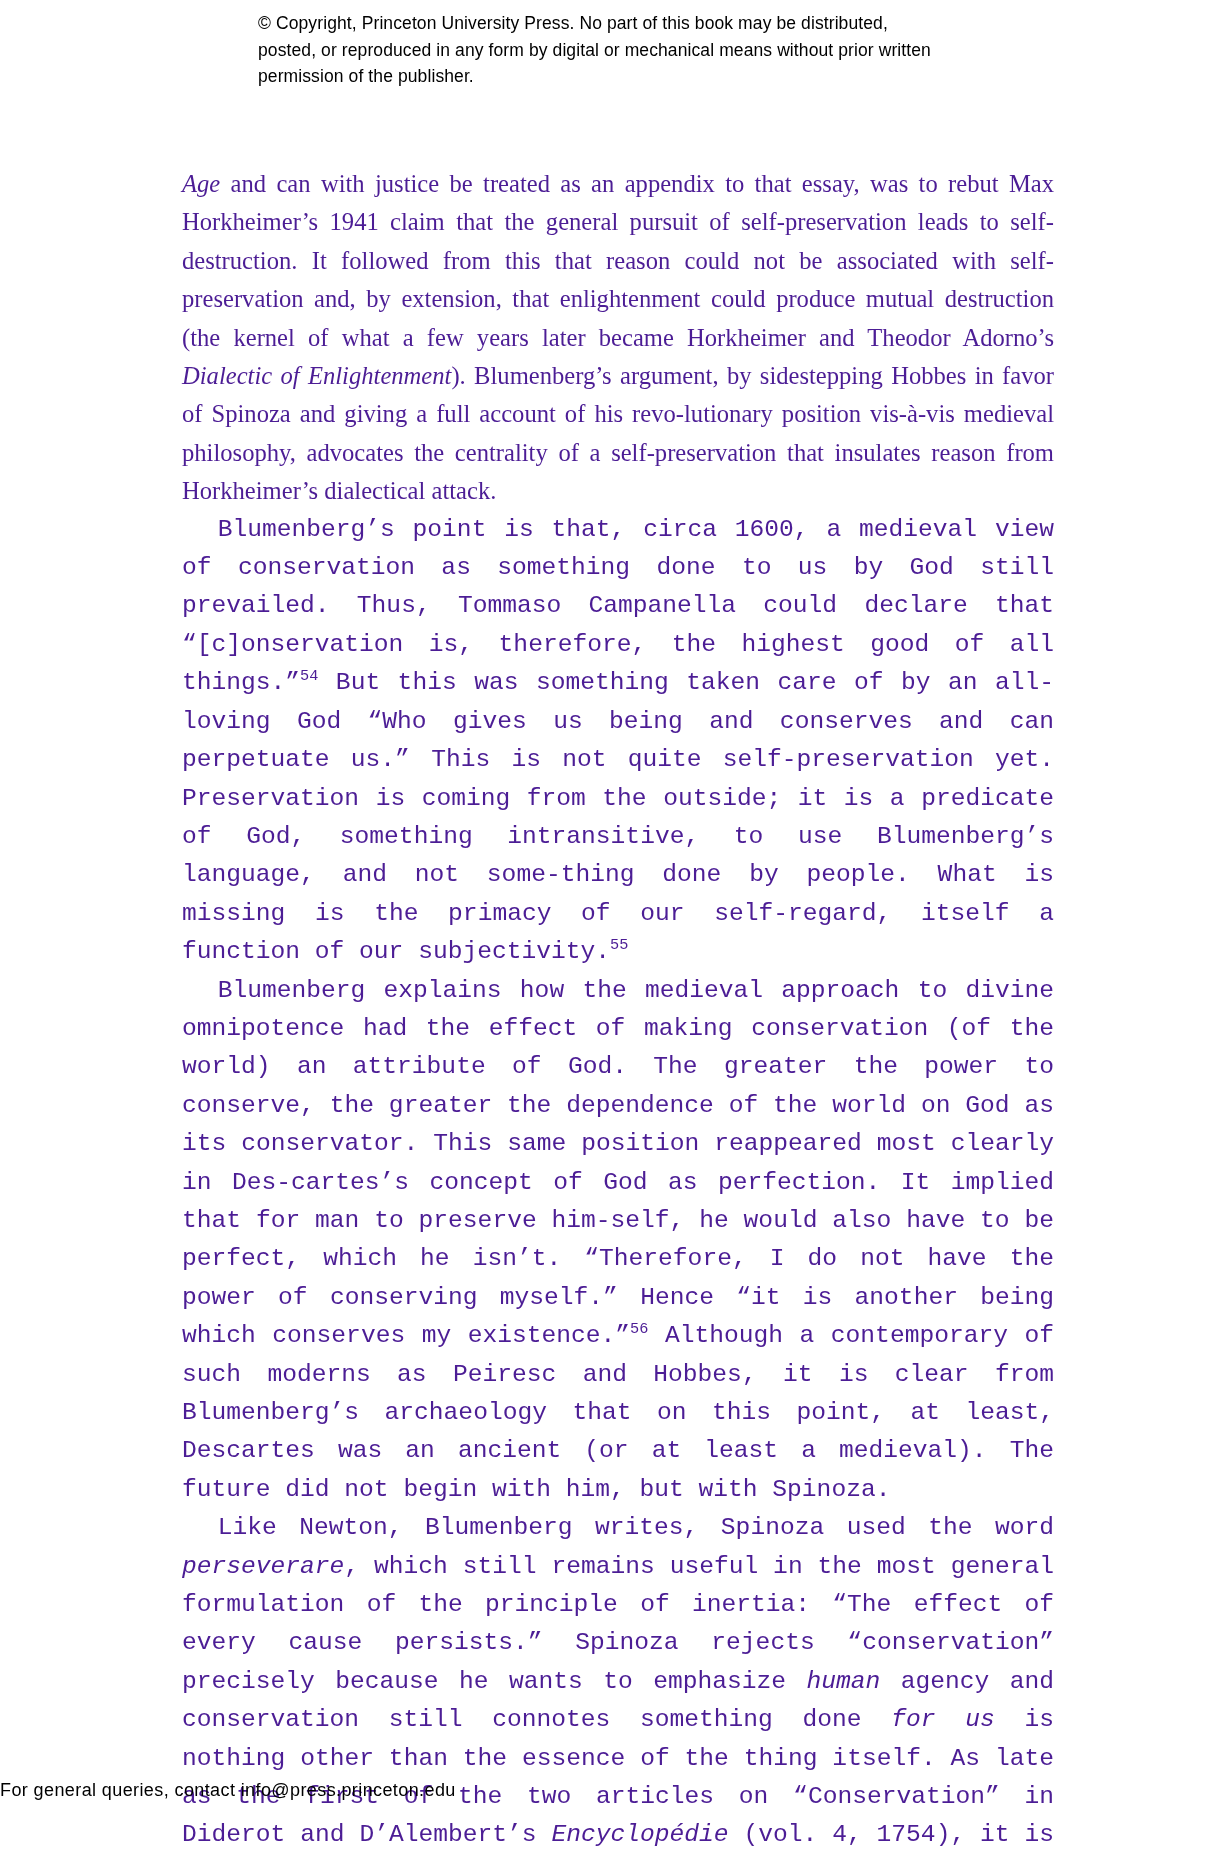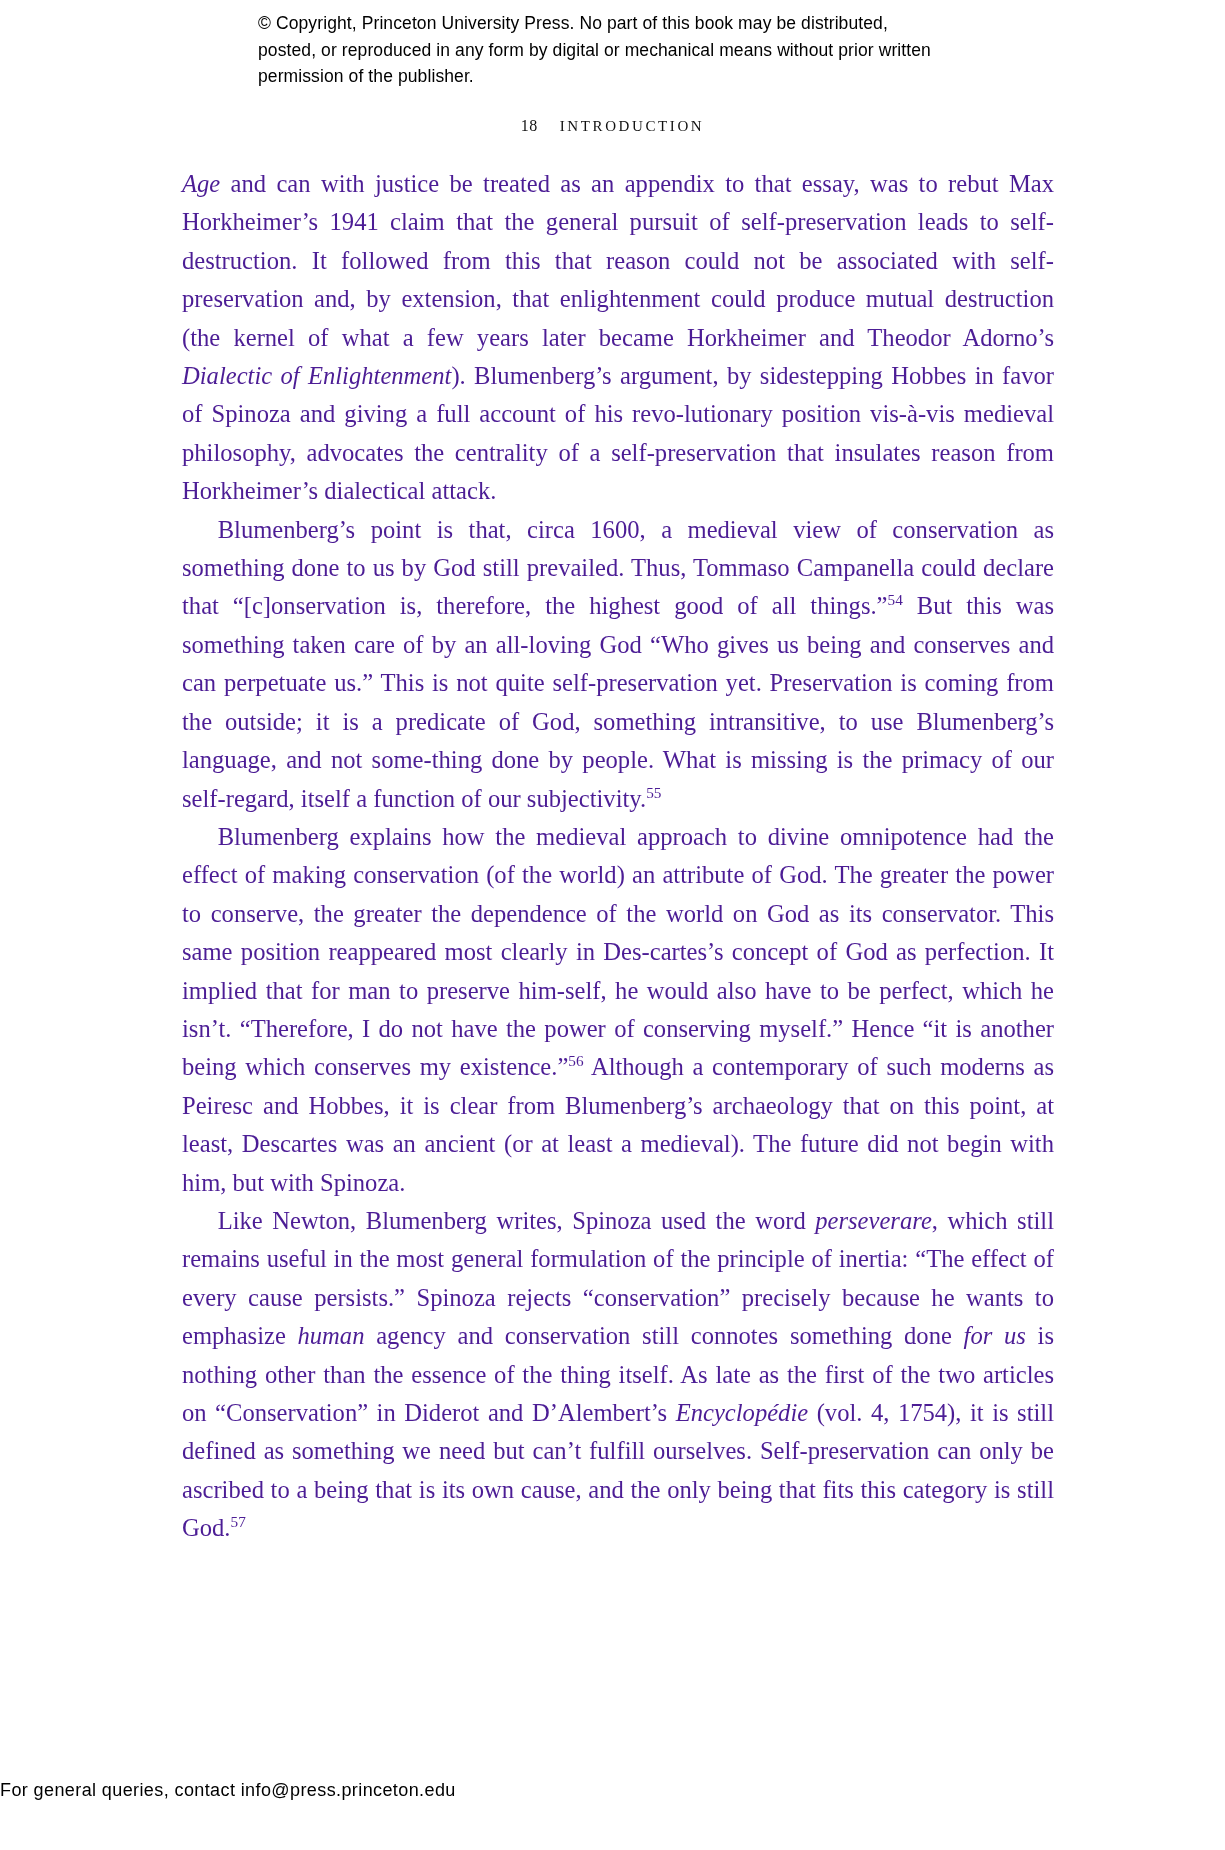--- a/index.html
+++ b/index.html
@@ -62,20 +62,21 @@
     text-align: justify;
     text-justify: inter-word;
     hyphens: manual;
     color: #4c1d95;
   }
   .body-text p {
     margin: 0;
   }
   .body-text p + p {
     text-indent: 1.45em;
+    font-family: Liberation Mono, monospace;
   }
   .body-text i {
     font-style: italic;
   }
   sup {
     font-size: 0.62em;
     vertical-align: super;
     line-height: 0;
   }
   .footer {
@@ -90,23 +91,20 @@
     color: #000;
   }
 </style>
 </head>
 <body>
 
 <div class="page">
 
   <div class="copyright">© Copyright, Princeton University Press. No part of this book may be distributed, posted, or reproduced in any form by digital or mechanical means without prior written permission of the publisher.</div>
 
-  <div class="folio">
-    <span class="num">18</span><span class="sep"></span><span class="chapter">INTRODUCTION</span>
-  </div>
 
   <div class="body-text">
     <p><i>Age</i> and can with justice be treated as an appendix to that essay, was to rebut Max Horkheimer’s 1941 claim that the general pursuit of self-preservation leads to self-destruction. It followed from this that reason could not be associated with self-preservation and, by extension, that enlightenment could produce mutual destruction (the kernel of what a few years later became Horkheimer and Theodor Adorno’s <i>Dialectic of Enlightenment</i>). Blumenberg’s argument, by sidestepping Hobbes in favor of Spinoza and giving a full account of his revo-lutionary position vis-à-vis medieval philosophy, advocates the centrality of a self-preservation that insulates reason from Horkheimer’s dialectical attack.</p>
     <p>Blumenberg’s point is that, circa 1600, a medieval view of conservation as something done to us by God still prevailed. Thus, Tommaso Campanella could declare that “[c]onservation is, therefore, the highest good of all things.”<sup>54</sup> But this was something taken care of by an all-loving God “Who gives us being and conserves and can perpetuate us.” This is not quite self-preservation yet. Preservation is coming from the outside; it is a predicate of God, something intransitive, to use Blumenberg’s language, and not some-thing done by people. What is missing is the primacy of our self-regard, itself a function of our subjectivity.<sup>55</sup></p>
     <p>Blumenberg explains how the medieval approach to divine omnipotence had the effect of making conservation (of the world) an attribute of God. The greater the power to conserve, the greater the dependence of the world on God as its conservator. This same position reappeared most clearly in Des-cartes’s concept of God as perfection. It implied that for man to preserve him-self, he would also have to be perfect, which he isn’t. “Therefore, I do not have the power of conserving myself.” Hence “it is another being which conserves my existence.”<sup>56</sup> Although a contemporary of such moderns as Peiresc and Hobbes, it is clear from Blumenberg’s archaeology that on this point, at least, Descartes was an ancient (or at least a medieval). The future did not begin with him, but with Spinoza.</p>
     <p>Like Newton, Blumenberg writes, Spinoza used the word <i>perseverare</i>, which still remains useful in the most general formulation of the principle of inertia: “The effect of every cause persists.” Spinoza rejects “conservation” precisely because he wants to emphasize <i>human</i> agency and conservation still connotes something done <i>for us</i> is nothing other than the essence of the thing itself. As late as the first of the two articles on “Conservation” in Diderot and D’Alembert’s <i>Encyclopédie</i> (vol. 4, 1754), it is still defined as something we need but can’t fulfill ourselves. Self-preservation can only be ascribed to a being that is its own cause, and the only being that fits this category is still God.<sup>57</sup></p>
   </div>
 
   <div class="footer">For general queries, contact info@press.princeton.edu</div>
 

